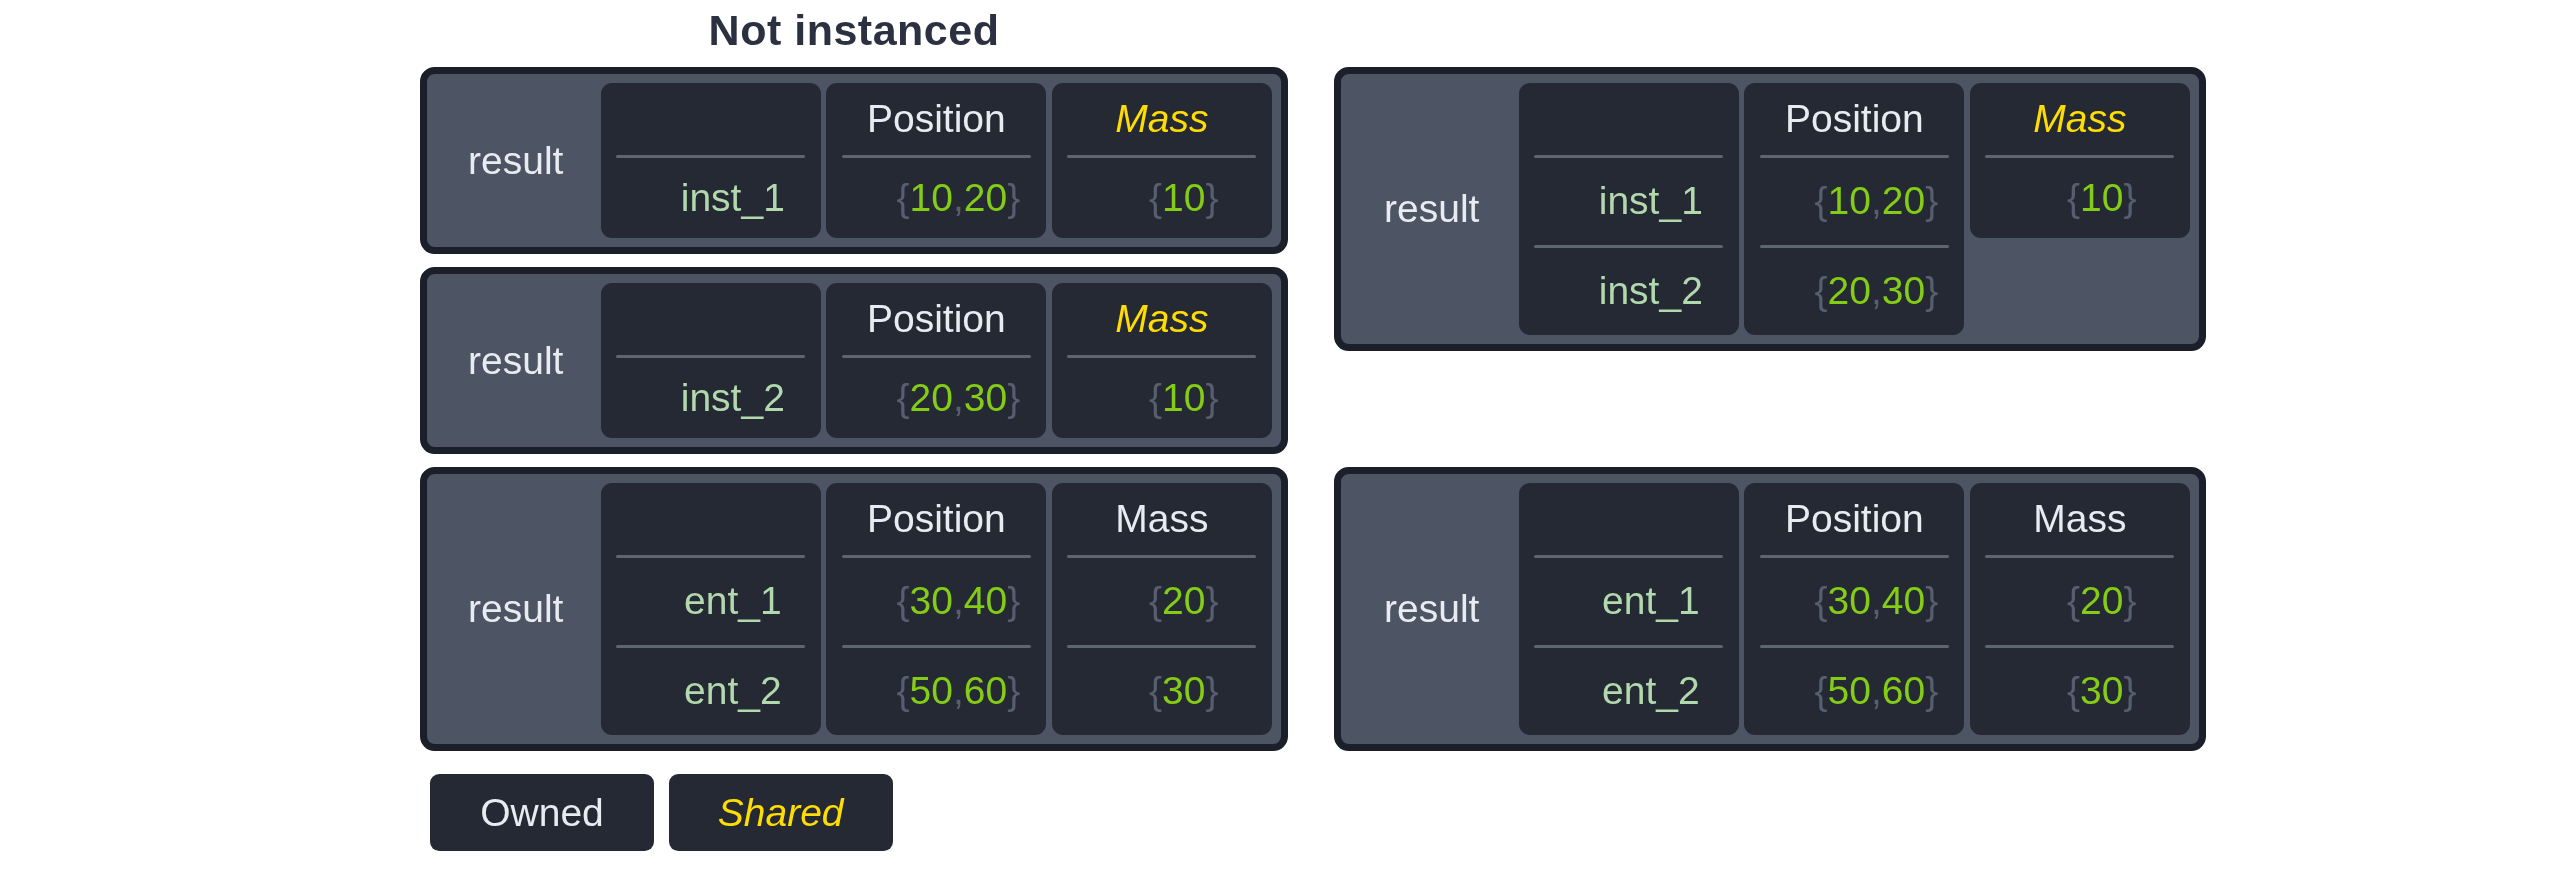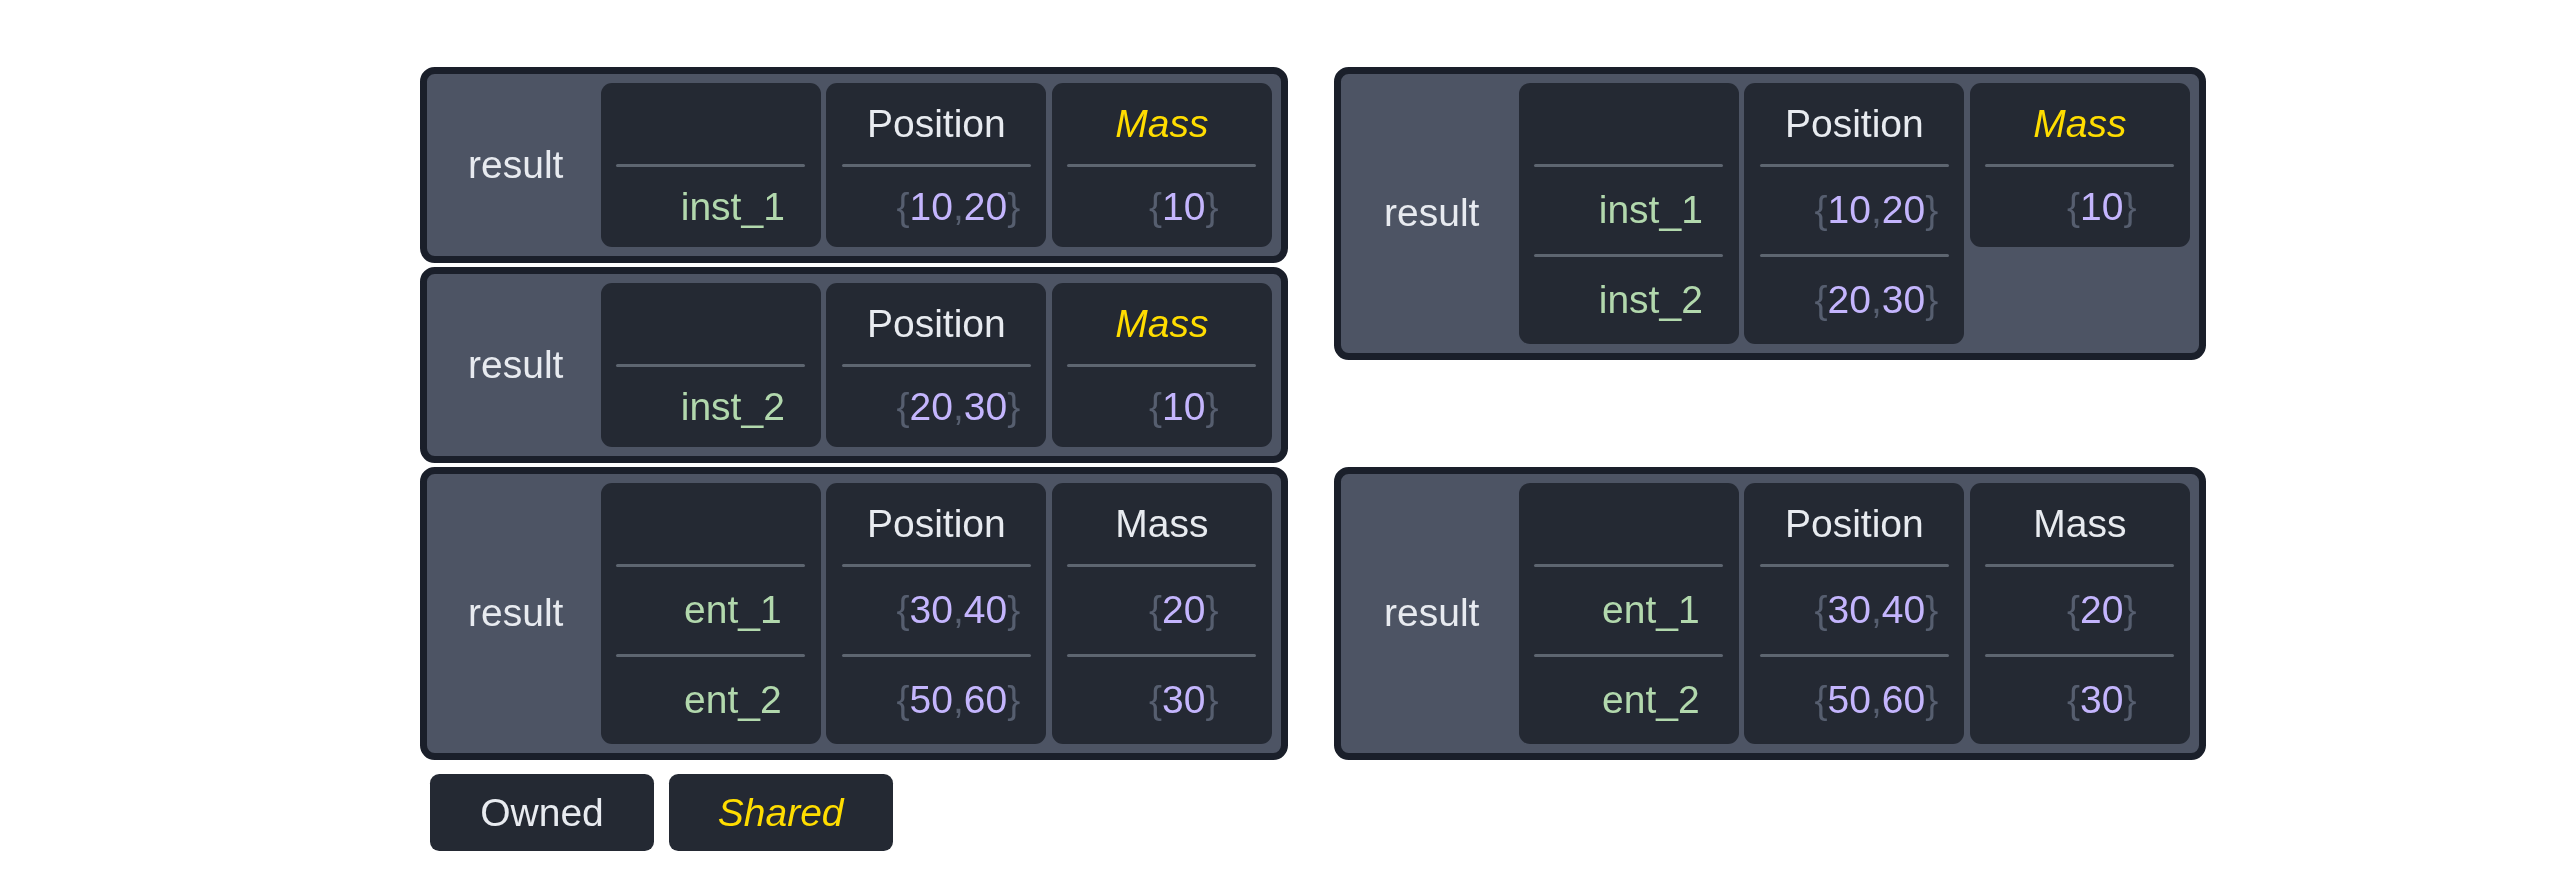--- a/index.html
+++ b/index.html
@@ -47,53 +47,54 @@
     background:#242933;
     border-radius:11px;
     display:flex;flex-direction:column;
     overflow:hidden;
   }
   .zone{
     display:flex;align-items:center;justify-content:center;
     font-size:39px;
     flex:none;
   }
-  .zone.hdr{height:81px;color:#e8ebf0;}
+  .zone.hdr{height:72px;color:#e8ebf0;}
   .zone.hdr.shared{color:#ffdd00;font-style:italic;}
   .zone.val{height:87px;color:#b2d8ad;margin-left:44px;}
   .zone.val.compact{height:80px;}
   .divider{
     flex:none;
     height:2.8px;width:86%;
     margin:0 auto;
     background:#5d6570;
     border-radius:1.8px;
   }
   .brace{color:#565e6f;}
-  .num{color:#c4b5fd;}
+  .num{color:#84cc16;}
 
   .legend{
     position:absolute;left:430px;top:774px;
     display:flex;gap:14.7px;
   }
   .legend-box{
     box-sizing:border-box;
     width:224px;height:77px;
     background:#242933;
     border-radius:9.2px;
     display:flex;align-items:center;justify-content:center;
     font-size:39px;
   }
   .legend-box.owned{color:#e8ebf0;}
   .legend-box.shared{color:#ffdd00;font-style:italic;}
 </style>
 </head>
 <body>
 
 <div class="canvas">
+  <div class="group-title gt-left">Not instanced</div>
 
   <div id="tables-root">
       <div class="ecs-table pos-l1">
         <div class="row-label">result</div>
         <div class="col-cell">
           <div class="zone hdr"></div>
           <div class="divider"></div>
           <div class="zone val compact">inst_1</div>
         </div>
         <div class="col-cell">

